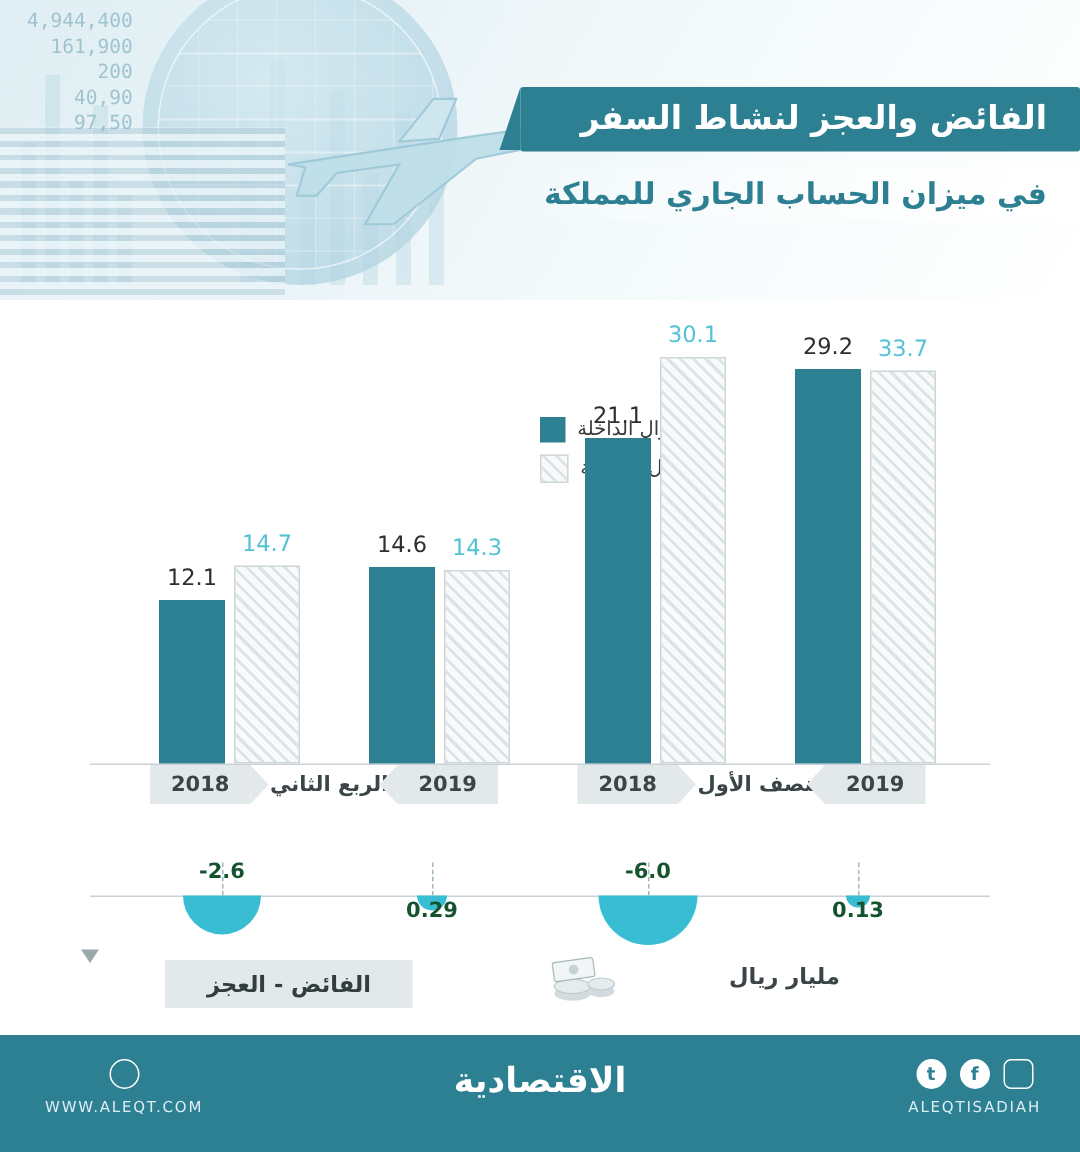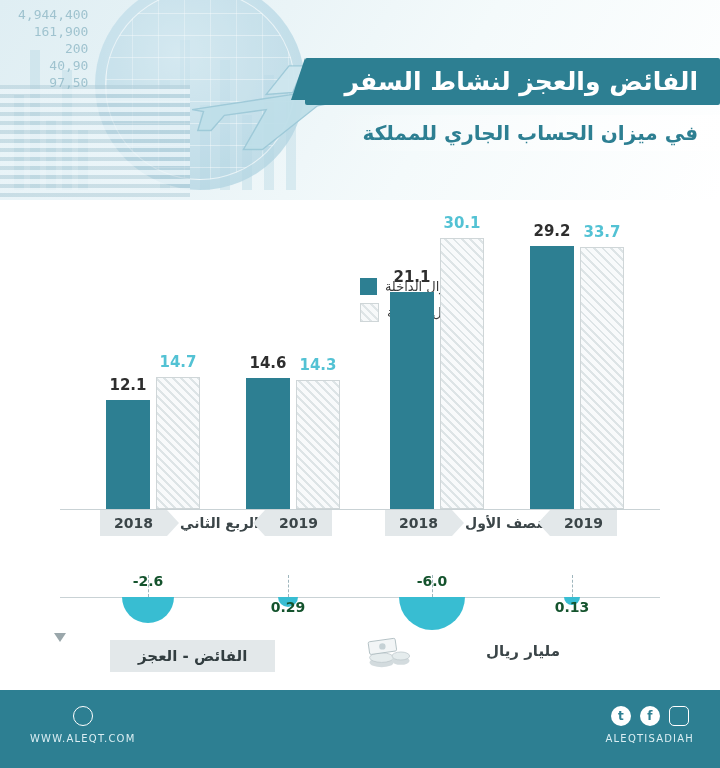--- a/index.html
+++ b/index.html
@@ -39,21 +39,21 @@
   .hdr-digits{
     position:absolute;left:18px;top:6px;color:#8fb8c6;font-size:13px;line-height:17px;
     font-family:"DejaVu Sans Mono","Liberation Mono",monospace;opacity:.8;
   }
   .plane{
     position:absolute;left:175px;top:42px;width:190px;height:120px;opacity:.95;
   }
 
   .title-wrap{position:absolute;right:0;top:58px;width:470px;text-align:right;}
   .title-bar1{
-    position:relative;background:#2d7f92;color:#fff;font-weight:bold;font-size:25px;
+    position:relative;background:#2d7f92;color:#fff;font-weight:bold;font-size:22px;
     padding:9px 22px 9px 40px;display:inline-block;border-radius:2px;
   }
   .title-bar1:before{
     content:"";position:absolute;left:-14px;top:0;border-style:solid;border-width:0 0 42px 14px;
     border-color:transparent transparent #2d7f92 transparent;
   }
   .title-bar2{
     margin-top:10px;color:#2d7f92;font-weight:bold;font-size:20px;padding-left:4px;
     background:linear-gradient(to left,rgba(255,255,255,.85),rgba(255,255,255,0));
     padding:6px 22px 6px 40px;display:inline-block;
@@ -68,21 +68,21 @@
   .sw-out{background:#eef1f2;border:1px solid #cfd6d8;
     background-image:repeating-linear-gradient(45deg,#dfe5e7 0 2px,#f7f9fa 2px 6px);}
 
   .plot{position:absolute;left:60px;top:20px;width:600px;height:290px;}
   .axis{position:absolute;left:0;right:0;bottom:0;height:1px;background:#c9d2d5;}
   .bar{position:absolute;bottom:1px;width:44px;}
   .bar .fill{width:100%;height:100%;}
   .fill-in{background:#2d7f92;}
   .fill-out{background:#f2f5f6;border:1px solid #cfd6d8;box-sizing:border-box;
     background-image:repeating-linear-gradient(45deg,#dde4e6 0 2px,#f8fafb 2px 6px);}
-  .vlabel{position:absolute;width:60px;text-align:center;font-size:15px;font-weight:bold;margin-top:36px;}
+  .vlabel{position:absolute;width:60px;text-align:center;font-size:15px;font-weight:normal;margin-top:36px;}
   .v-in{color:#2e2e2e;}
   .v-out{color:#53c2d4;}
 
   
   .tags{position:absolute;left:60px;top:310px;width:600px;height:34px;text-align:right;}
   .tag{
     position:absolute;top:0;height:26px;line-height:26px;background:#e3e8ea;color:#3b4548;
     font-size:14px;font-weight:bold;padding:0 14px;
   }
   .tag.left-arrow:before{
@@ -267,20 +267,21 @@
   <div class="footer">
     <div class="f-right">
       <div class="ic-row">
         <span class="ic-sq"></span>
         <span class="ic">f</span>
         <span class="ic">t</span>
       </div>
       <div class="f-sub">ALEQTISADIAH</div>
     </div>
 
+    <div class="f-center">الاقتصادية</div>
 
     <div class="f-left">
       <div class="ic-row">
           <span class="ic-sq" style="border-radius:50%"></span>
         </div>
       <div class="f-sub">WWW.ALEQT.COM</div>
     </div>
   </div>
 
 </div>

